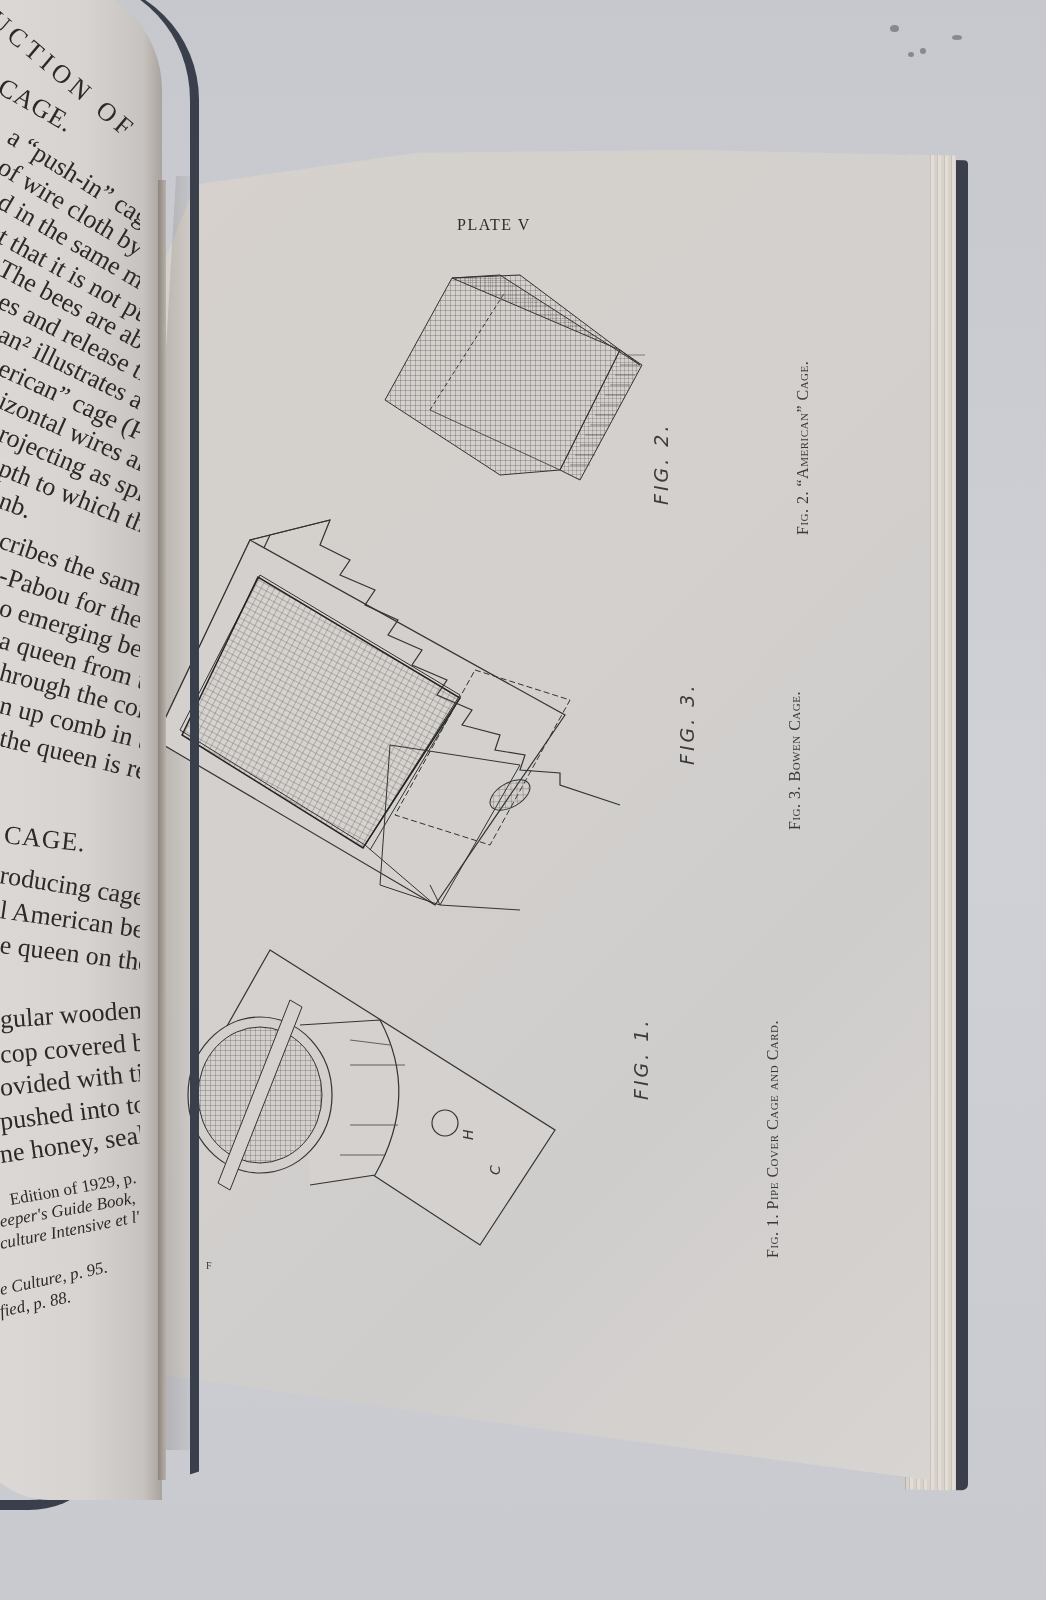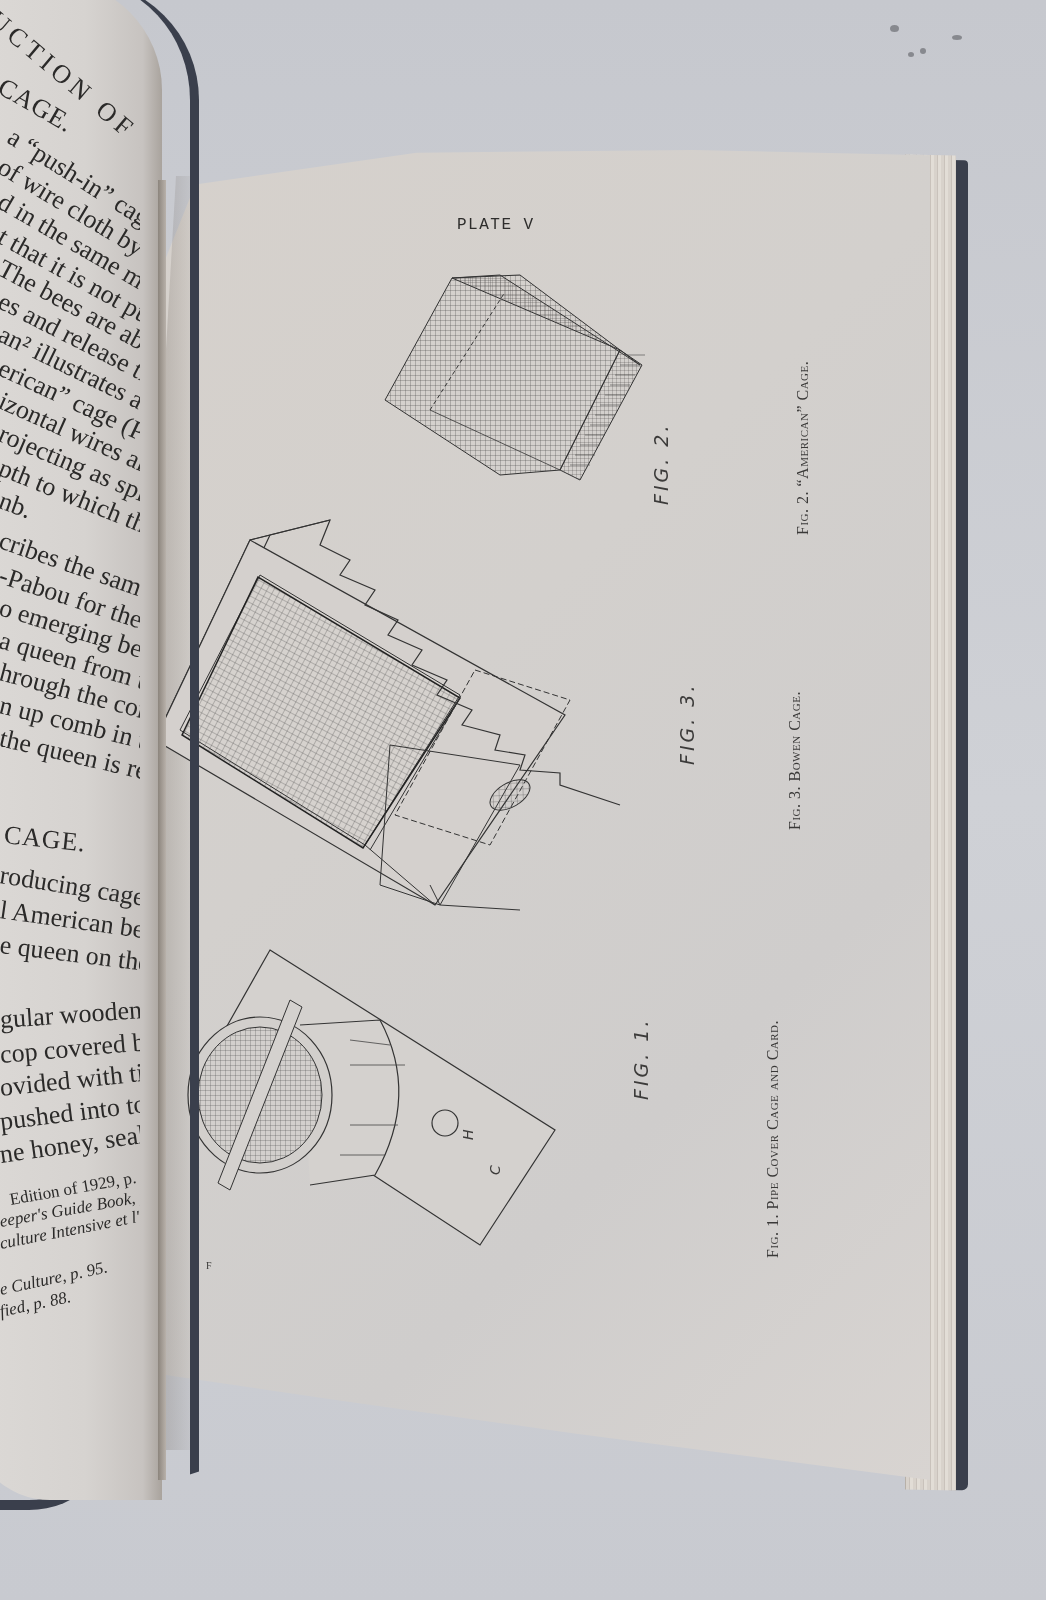--- a/index.html
+++ b/index.html
@@ -71,21 +71,20 @@
   .lt.sc { font-variant: small-caps; letter-spacing: 1px; }
   .running-head {
     position: absolute; left: 0; top: 10px; font-size: 26px; letter-spacing: 5px;
     transform: rotate(40deg); transform-origin: left top; color: #2b2a29; white-space: nowrap;
   }
 
   
   .plate-title {
     position: absolute; left: 457px; top: 216px; font-size: 16px; letter-spacing: 1.5px;
     color: #2e2d2c;
-    font-family: Liberation Mono, monospace;
   }
   .folio { position: absolute; left: 206px; top: 1260px; font-size: 10px; color: #3a3938; }
 
   .caption {
     position: absolute; color: #3a3938; font-size: 16px; letter-spacing: .5px;
     transform: rotate(-90deg); transform-origin: left top; white-space: nowrap;
     font-variant: small-caps;
   }
   .fig-label {
     position: absolute; font-family: "DejaVu Sans", sans-serif; font-size: 19px;

